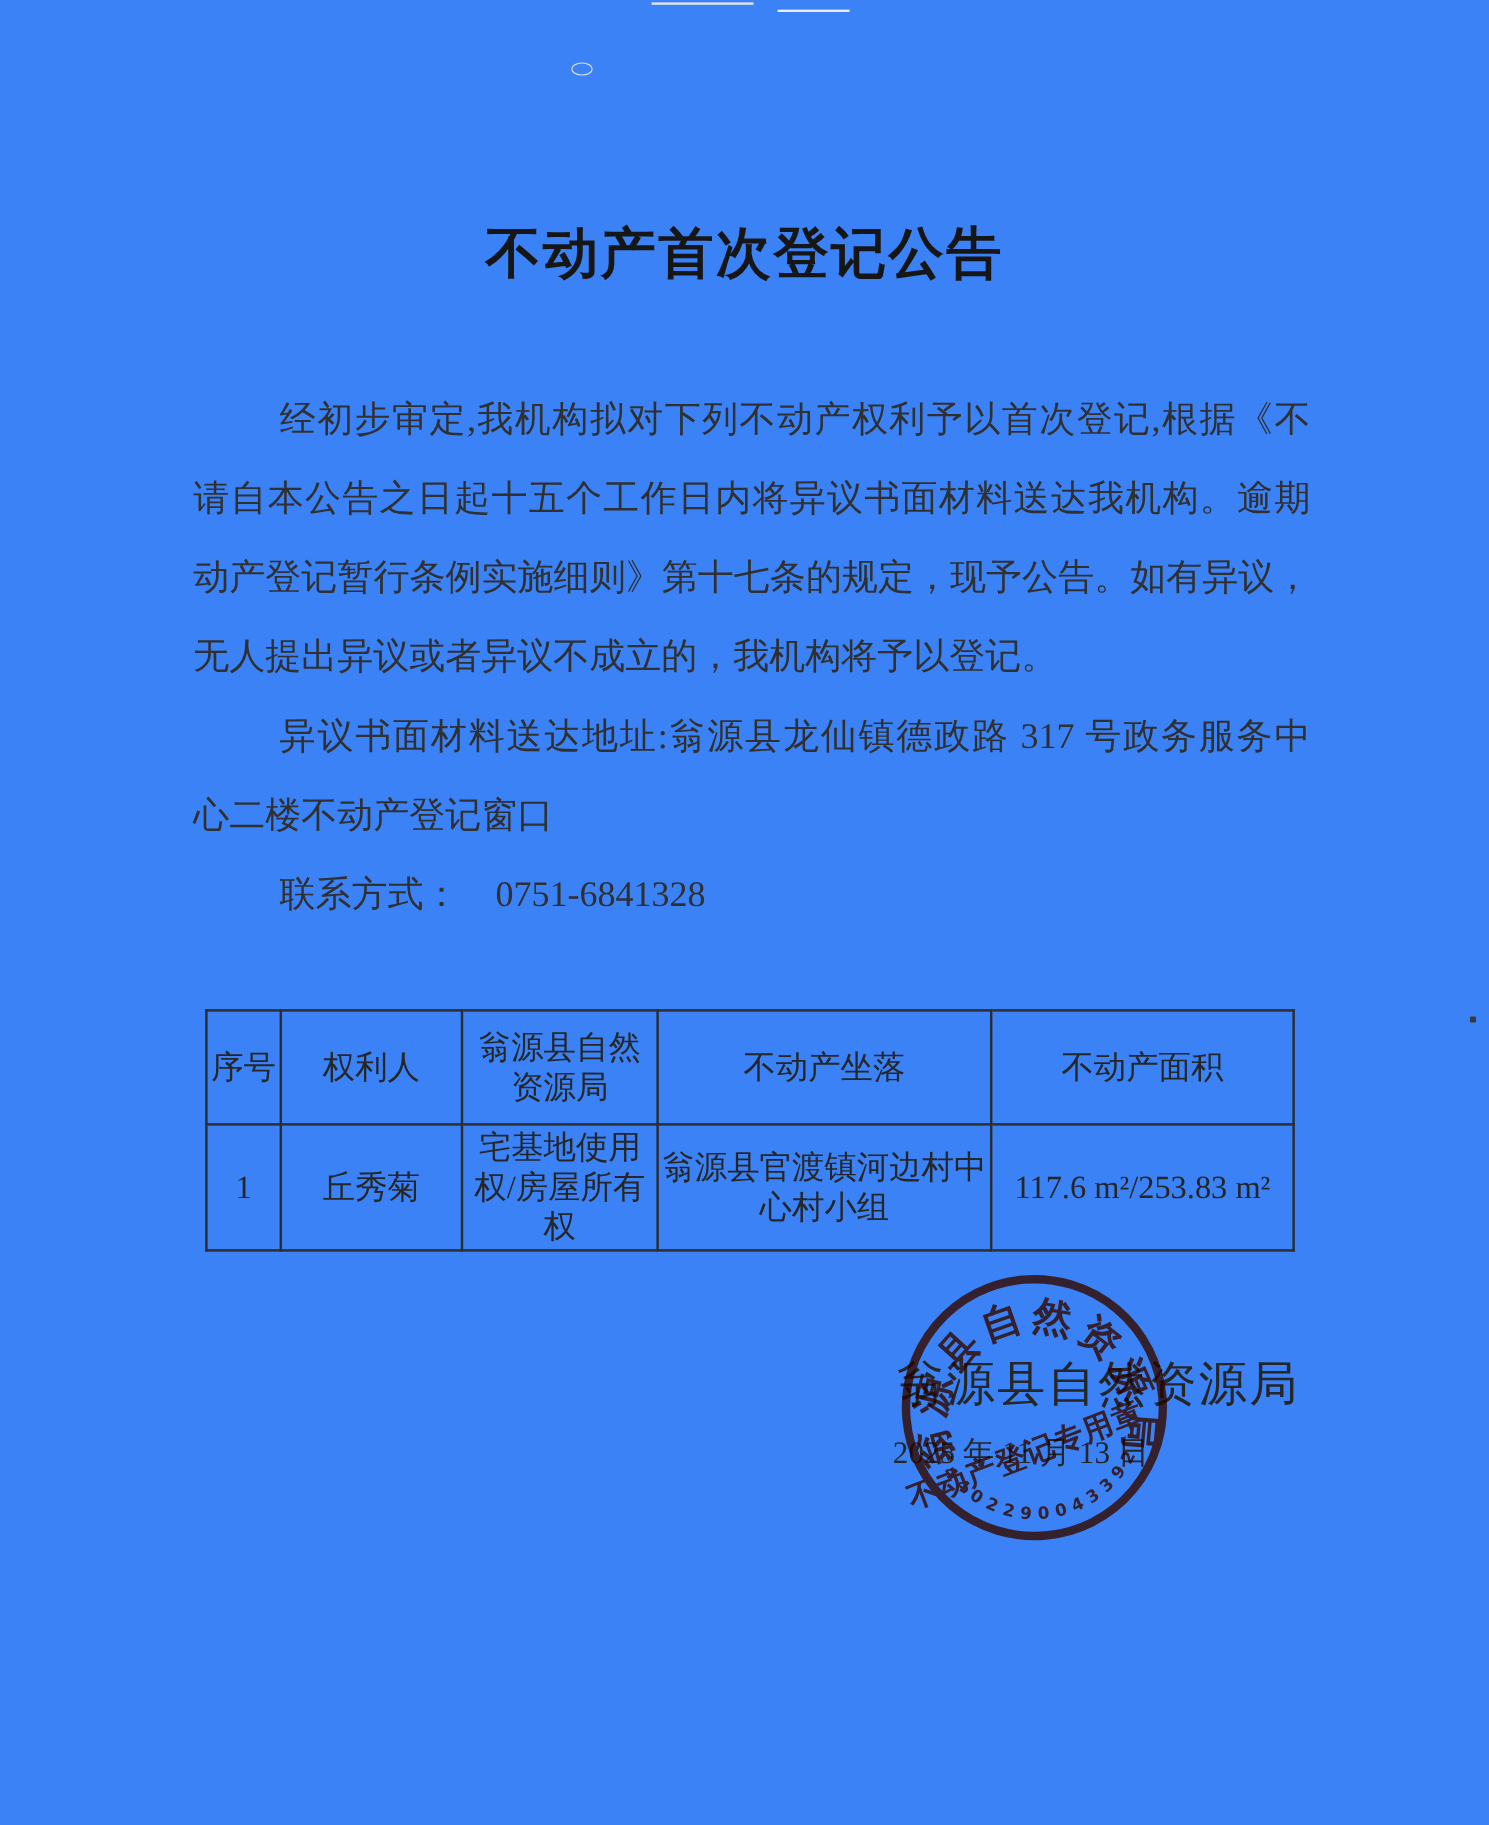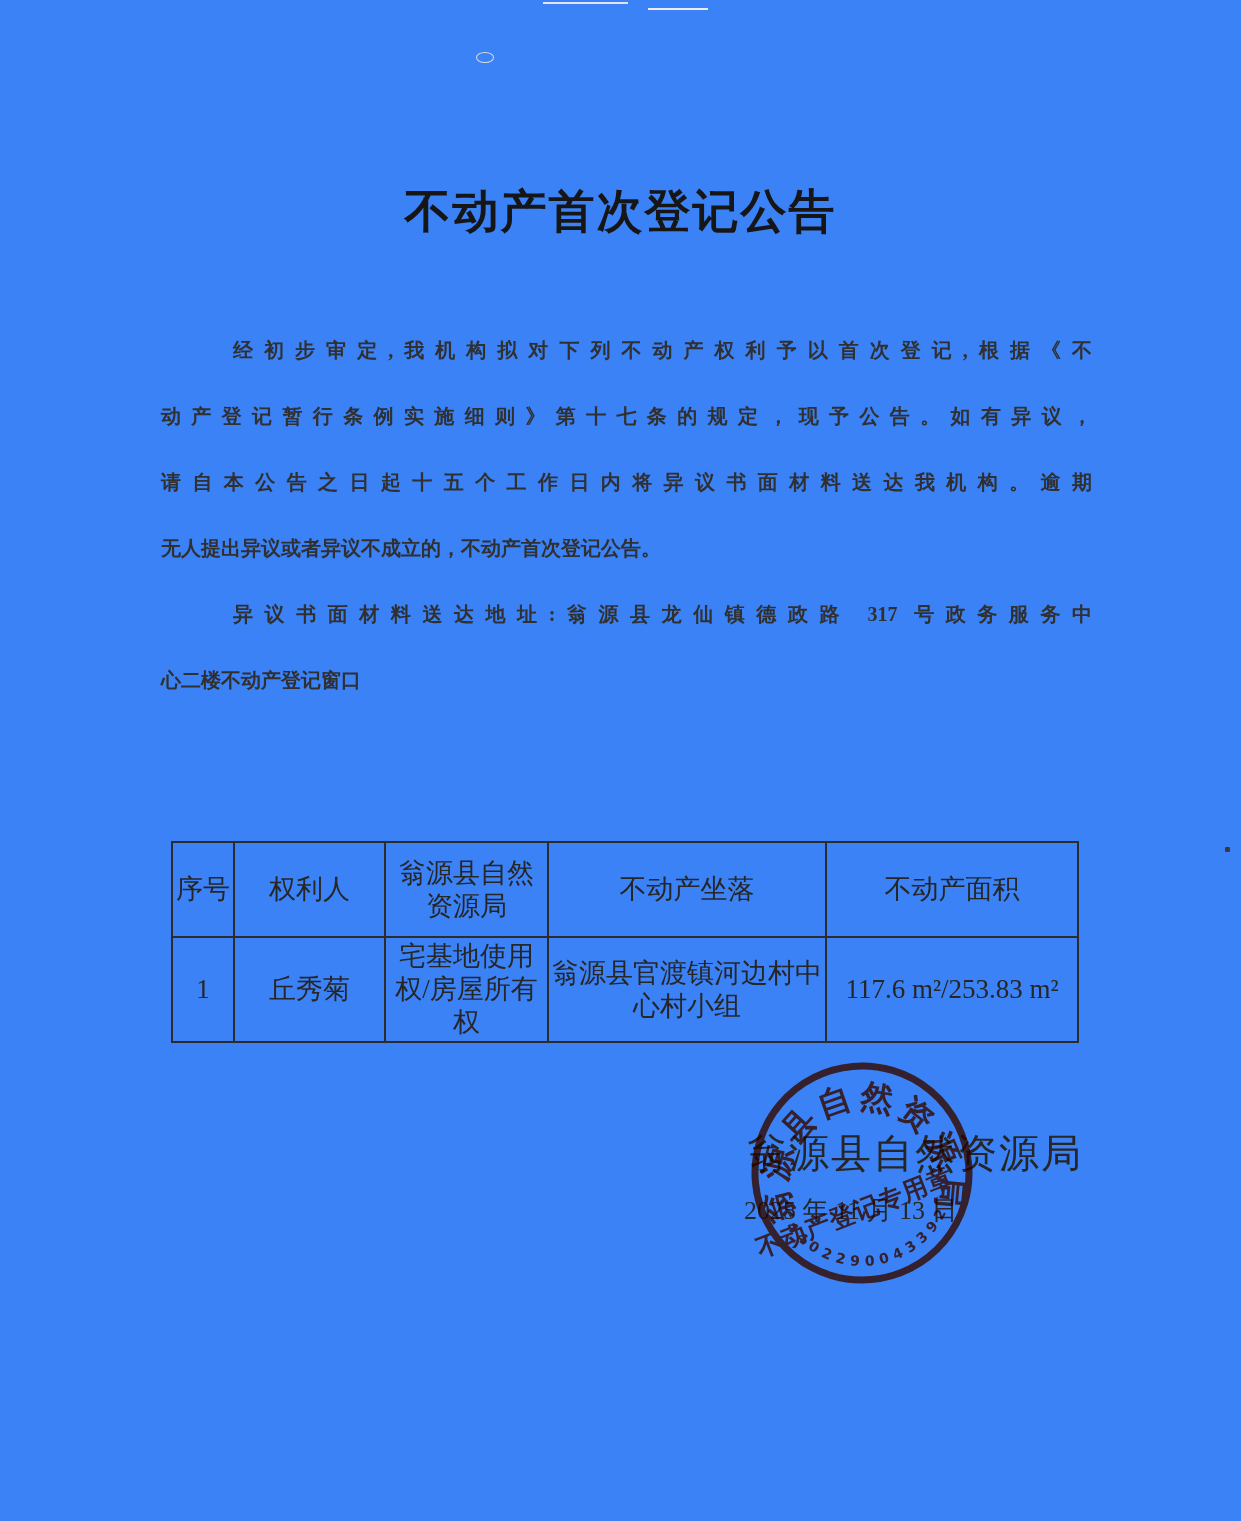--- a/index.html
+++ b/index.html
@@ -5,21 +5,21 @@
   html,body{margin:0;padding:0;background:#e8e8e8;}
   .page{
     position:relative;width:1241px;height:1521px;background:#3b82f6;
     font-family:"Liberation Serif","DejaVu Serif",serif;color:#2e2e2e;
     overflow:hidden;margin:0 auto;
   }
   .title{
     position:absolute;top:181px;left:0;width:100%;text-align:center;
     font-size:46px;font-weight:700;letter-spacing:2px;color:#161616;
   }
-  .body-text{position:absolute;left:161px;top:317px;width:931px;font-size:20px;color:#303030;font-weight:bold;}
+  .body-text{position:absolute;left:161px;top:317px;width:931px;font-size:30px;color:#303030;}
   .line{height:66px;line-height:66px;white-space:nowrap;}
   .line.indent{text-indent:72px;}
   .line.just{white-space:normal;text-align:justify;text-align-last:justify;}
   .table-wrap{position:absolute;left:171px;top:841px;}
   table{border-collapse:collapse;table-layout:fixed;font-size:27px;color:#262626;}
   th,td{
     border:2px solid #2c2c2c;font-weight:400;text-align:center;
     vertical-align:middle;padding:2px 3px;line-height:33px;word-break:break-all;
   }
   thead tr{height:95px;}
@@ -37,25 +37,26 @@
 </style>
 </head>
 <body>
 
 <div class="page">
 
   <div class="title">不动产首次登记公告</div>
 
   <div class="body-text">
     <div class="line indent just">经初步审定,我机构拟对下列不动产权利予以首次登记,根据《不</div>
+    <div class="line just">请自本公告之日起十五个工作日内将异议书面材料送达我机构。逾期</div>
     <div class="line just">动产登记暂行条例实施细则》第十七条的规定，现予公告。如有异议，</div>
-    <div class="line just">请自本公告之日起十五个工作日内将异议书面材料送达我机构。逾期</div>
-    <div class="line">无人提出异议或者异议不成立的，不动产首次登记公告。</div>
+    <div class="line">无人提出异议或者异议不成立的，我机构将予以登记。</div>
     <div class="line indent just">异议书面材料送达地址:翁源县龙仙镇德政路 317 号政务服务中</div>
     <div class="line">心二楼不动产登记窗口</div>
+    <div class="line indent">联系方式：　0751-6841328</div>
   </div>
 
   <div class="table-wrap">
     <table>
       <colgroup>
         <col style="width:62px">
           <col style="width:151px">
           <col style="width:163px">
         <col style="width:278px">
           <col style="width:252px">

